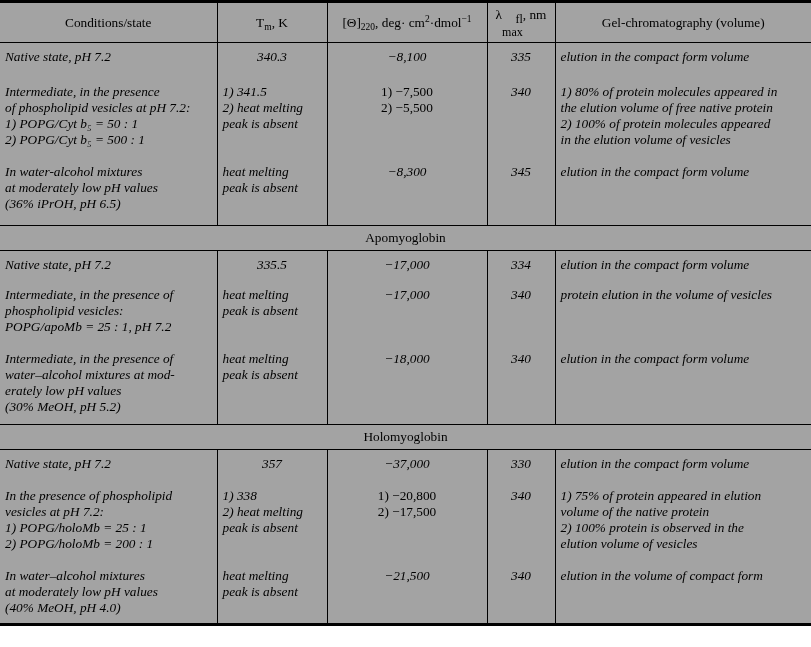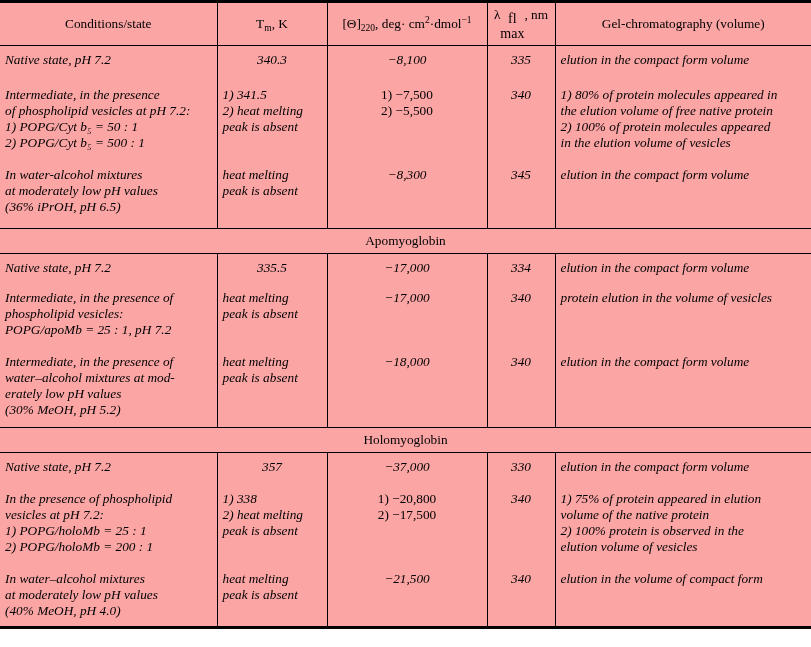--- a/index.html
+++ b/index.html
@@ -1,21 +1,21 @@
 <!DOCTYPE html>
 <html><head>
 <meta charset="utf-8">
 <style>
   html, body { margin: 0; padding: 0; background: #ffffff; }
   body {
     font-family: "Liberation Serif", "DejaVu Serif", serif;
     color: #000;
     -webkit-font-smoothing: antialiased;
   }
-  .page { width: 811px; background: #fca5a5; }
+  .page { width: 811px; background: #a3a3a3; }
 
   table.sci-table {
     border-collapse: collapse;
     table-layout: fixed;
     width: 811px;
     border-top: 3px solid #000;
     border-bottom: 3px solid #000;
     font-size: 13.3px;
     line-height: 16px;
   }
@@ -51,24 +51,24 @@
   td.center { text-align: center; }
   .blk { display: inline-block; text-align: right; white-space: pre-line; }
 
   sub, sup { font-size: 9.5px; line-height: 0; }
   sub { vertical-align: -3px; }
   sup { vertical-align: 5px; }
 
   .stack {
     display: inline-flex;
     flex-direction: column;
-    font-size: 14px;
+    font-size: 12px;
     line-height: 1.05;
     vertical-align: -4px;
-    text-align: center;
+    text-align: right;
   }
 
   tr.h35 { height: 35px; }
   tr.h80 { height: 80px; }
   tr.h68 { height: 68px; padding-left: 48px; }
   tr.h30 { height: 30px; }
   tr.h64 { height: 64px; }
   tr.h32 { height: 32px; }
   tr.h63 { height: 63px; }
 </style>

